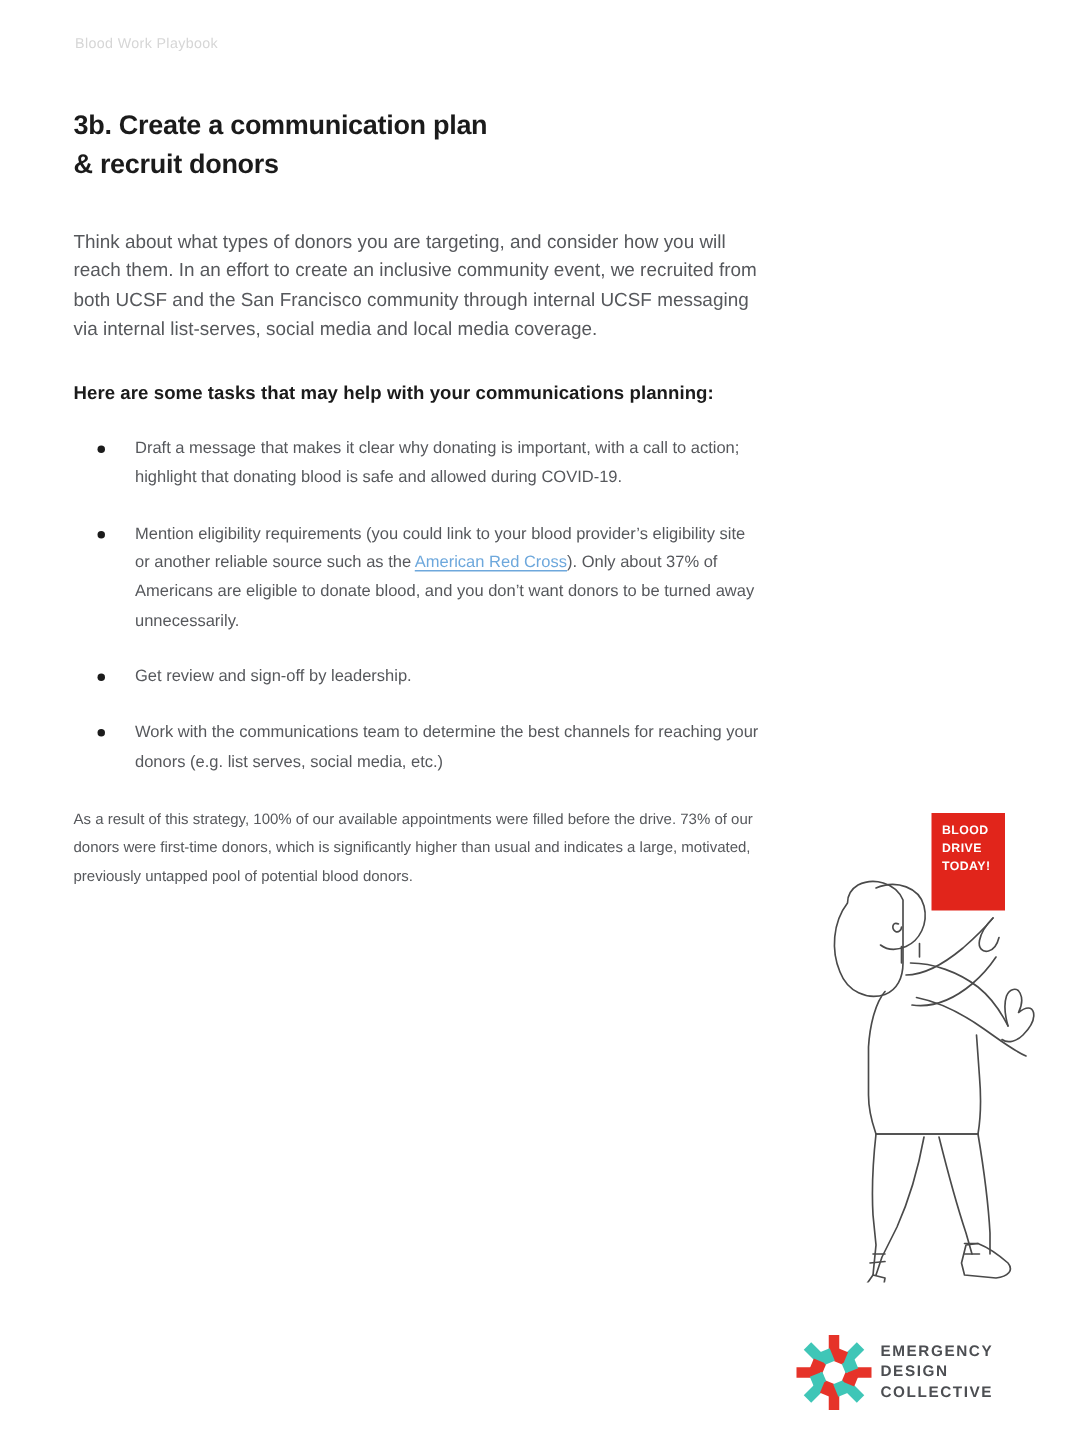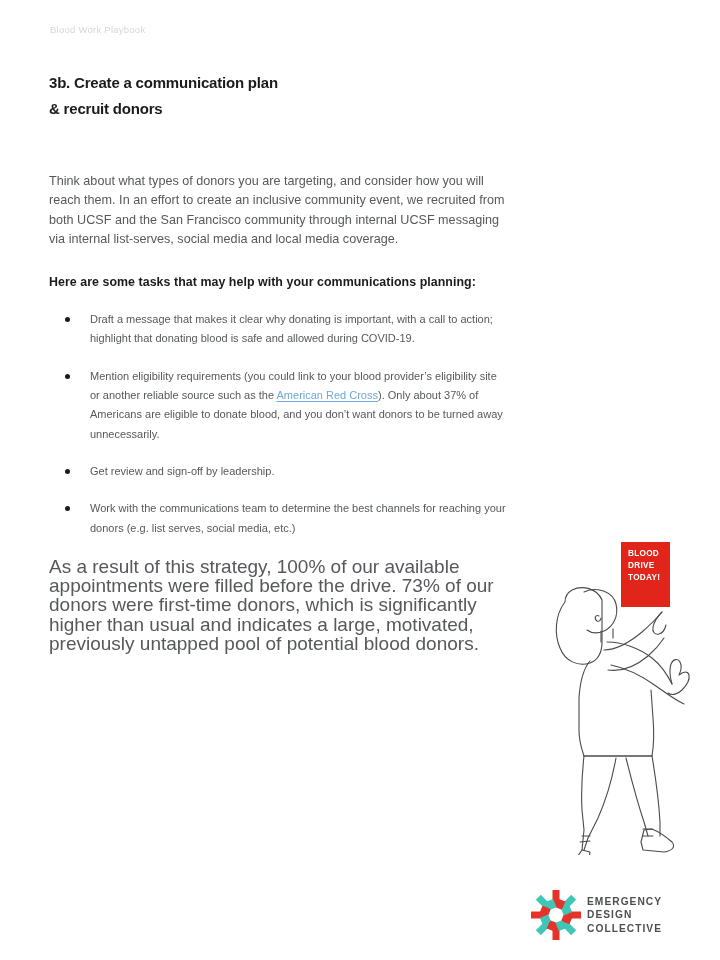--- a/index.html
+++ b/index.html
@@ -32,35 +32,35 @@
     font-family: "Liberation Sans", sans-serif;
   }
 
   
   .doc-title {
     position: absolute;
     left: 49px;
     top: 70px;
     width: 430px;
     margin: 0;
-    font-size: 15px;
+    font-size: 18px;
     line-height: 26px;
     font-weight: bold;
     letter-spacing: -0.2px;
     color: #1b1b1b;
   }
   .doc-title .line {
     display: block;
   }
 
   
   .content {
     position: absolute;
     left: 49px;
-    top: 172px;
+    top: 152px;
     width: 458px;
   }
 
   p.body-para {
     margin: 0;
     font-size: 12.6px;
     line-height: 19.3px;
     color: #56585c;
     letter-spacing: 0.01px;
   }
@@ -102,21 +102,21 @@
   }
 
   a.inline-link {
     color: #6ea8dc;
     text-decoration: underline;
     text-underline-offset: 2px;
   }
 
   p.closing-para {
     margin: 19px 0 0 0;
-    font-size: 19px;
+    font-size: 10px;
     line-height: 19.3px;
     color: #56585c;
   }
 
   
   .illustration {
     position: absolute;
     left: 512px;
     top: 530px;
     width: 190px;

